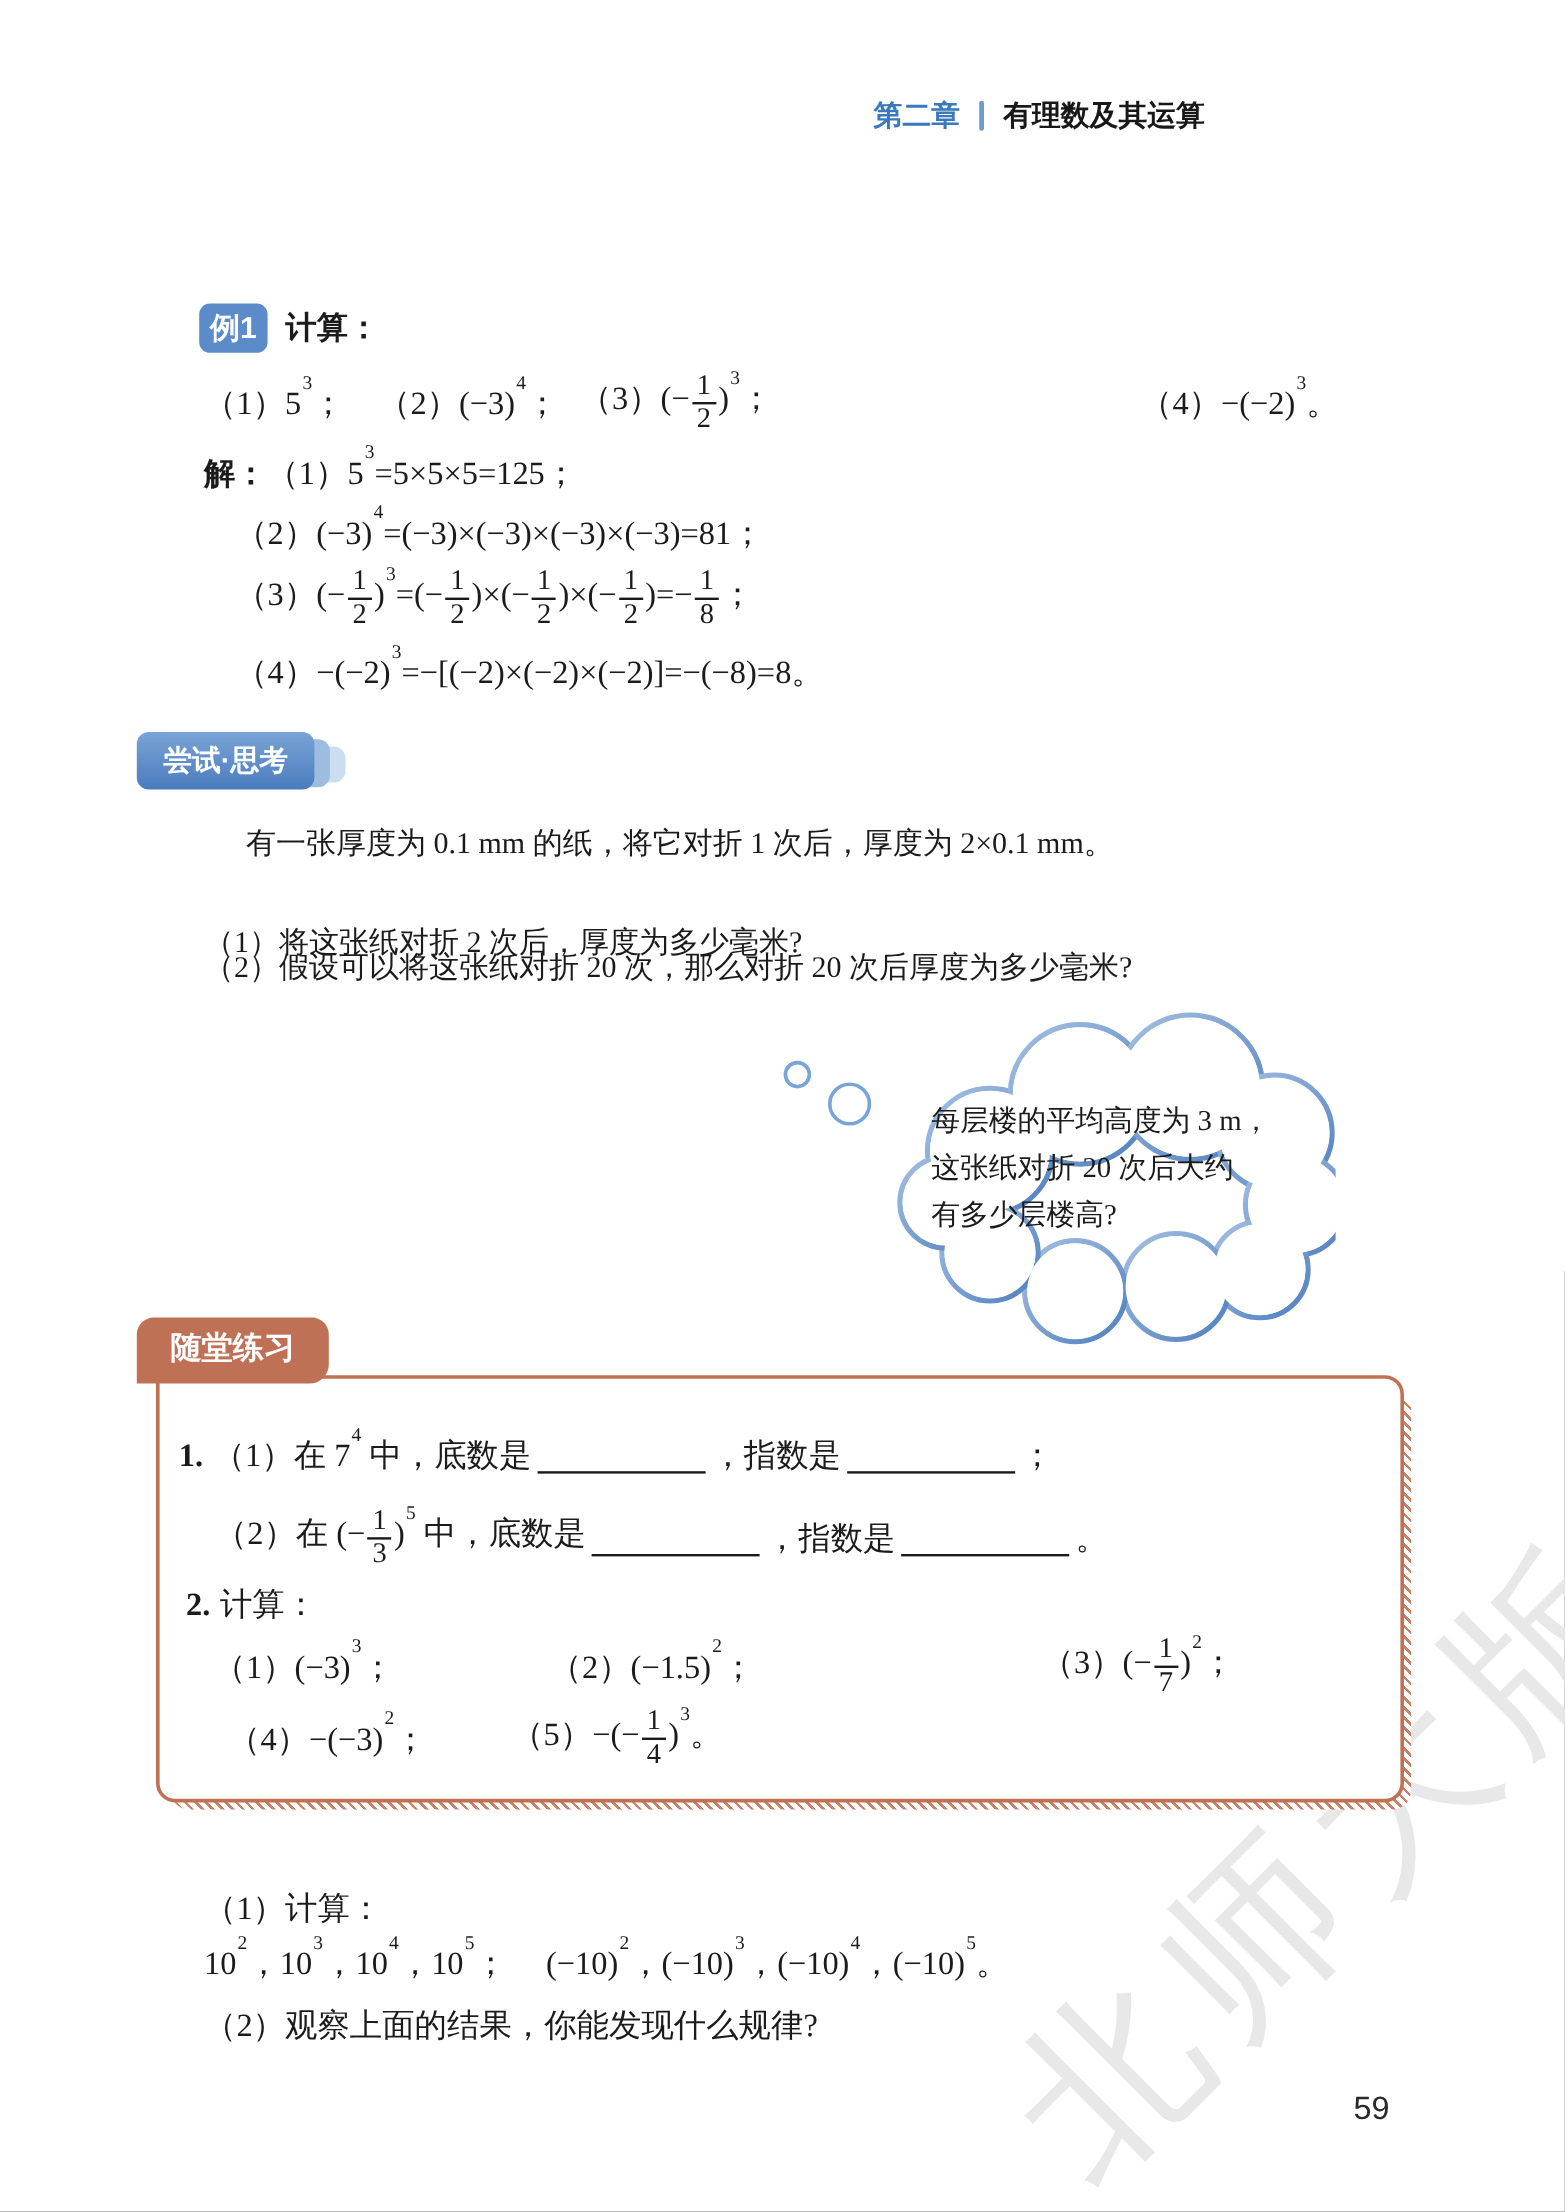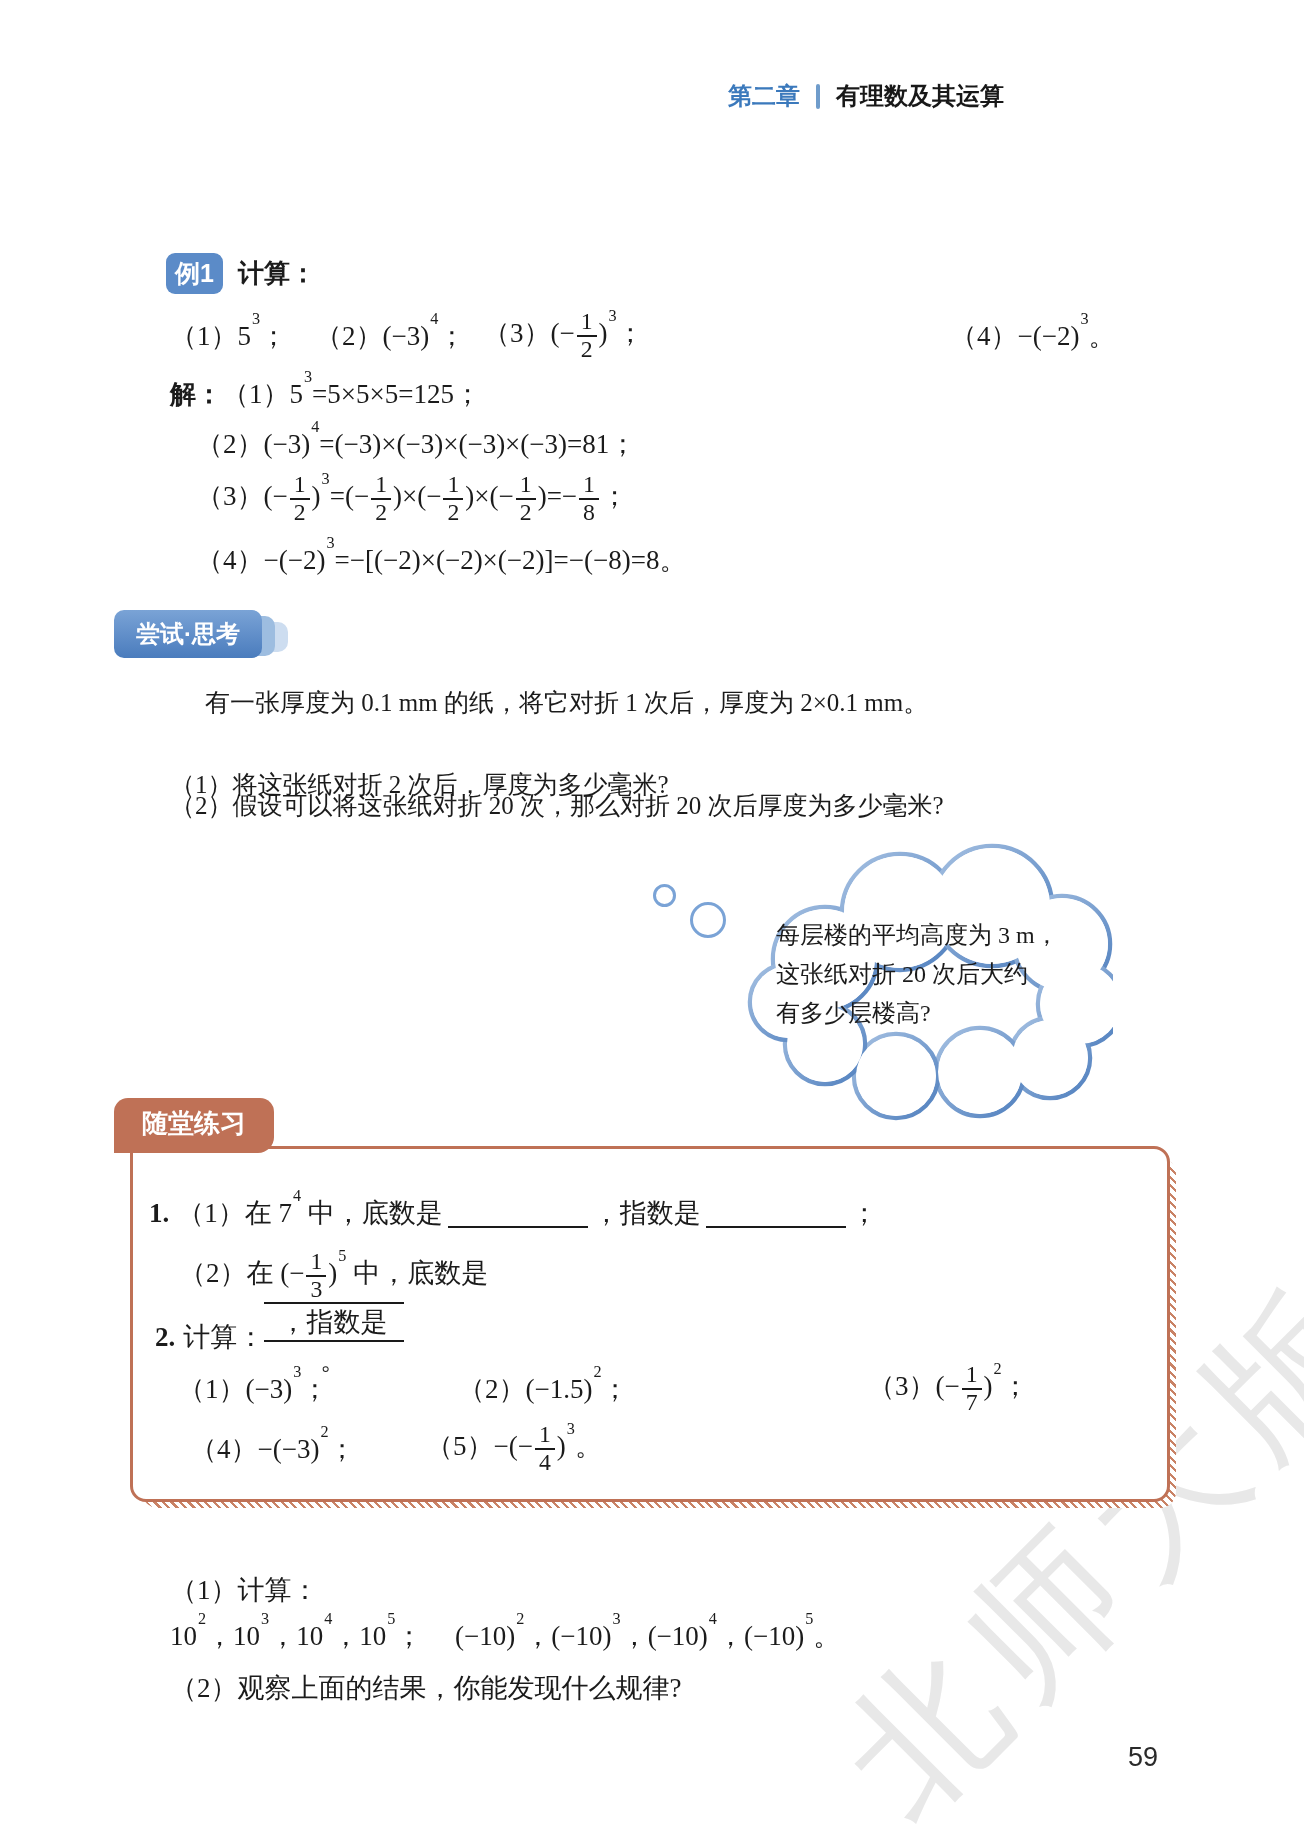--- a/index.html
+++ b/index.html
@@ -166,21 +166,21 @@
 
     <div class="row math" style="left:16px;top:46px;">
       <span class="qnum">1.</span>
       <span>（1）在 7<sup>4</sup> 中，底数是</span>
       <span class="blank"></span>
       <span>，指数是</span>
       <span class="blank"></span>
       <span>；</span>
     </div>
 
-    <div class="row math" style="left:46px;top:100px;height:66px;flex-direction:column;">
+    <div class="row math" style="left:46px;top:100px;height:66px;">
       <span>（2）在 (−<span class="frac"><span class="num">1</span><span class="den">3</span></span>)<sup>5</sup> 中，底数是</span>
       <span class="blank"></span>
       <span>，指数是</span>
       <span class="blank"></span>
       <span>。</span>
     </div>
 
     <div class="row math" style="left:22px;top:170px;">
       <span class="qnum">2.</span>
       <span>计算：</span>

